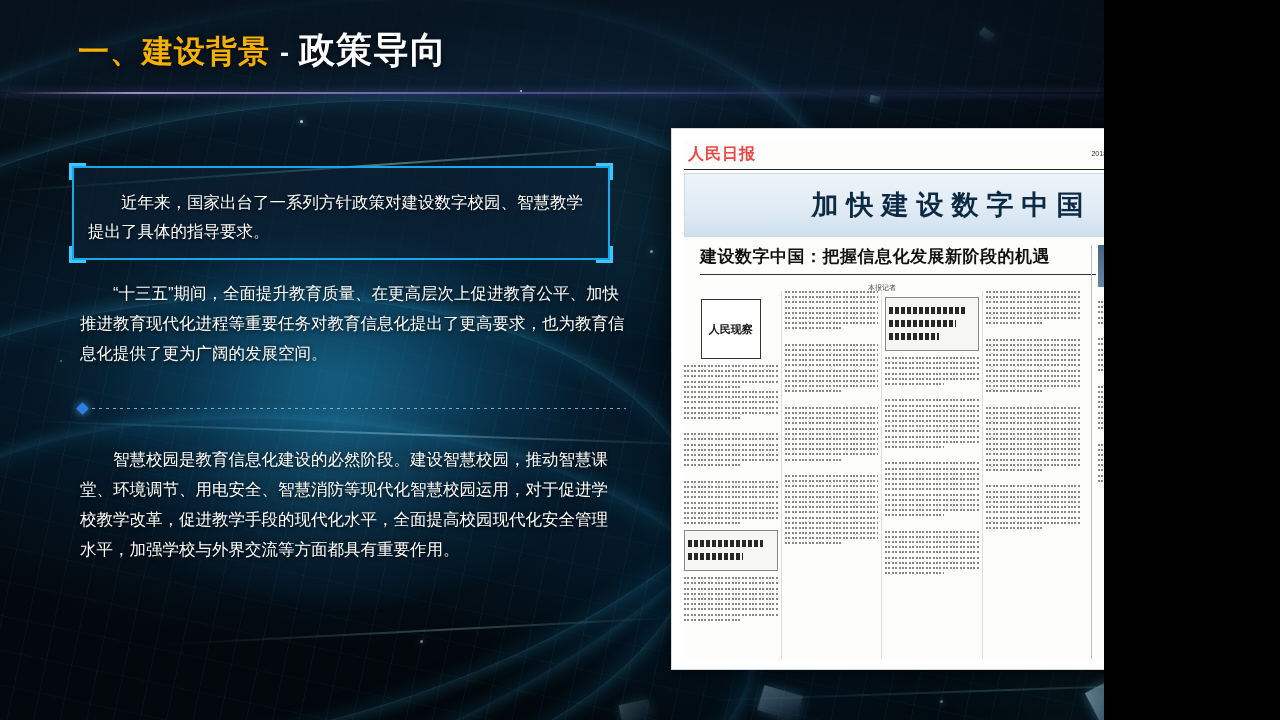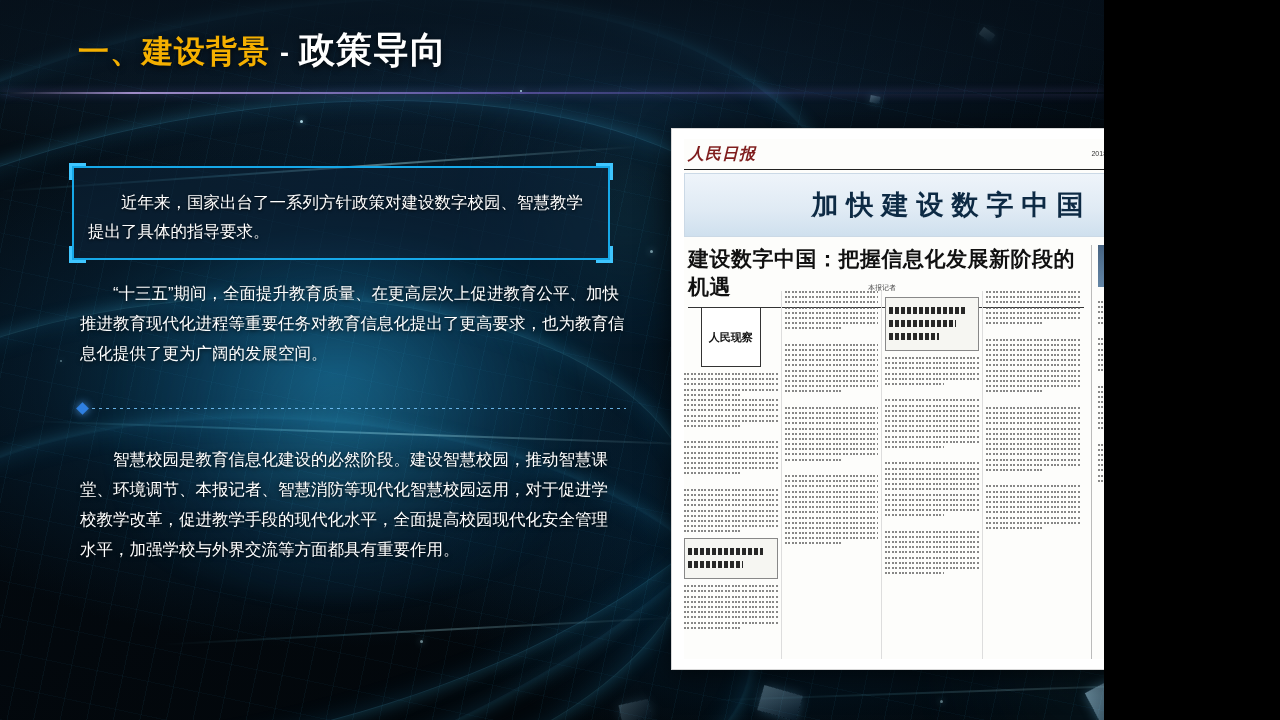--- a/index.html
+++ b/index.html
@@ -158,44 +158,43 @@
     position:absolute; inset:10px 12px 10px 12px;
     background:#fdfdfb;
   }
   .np-masthead {
     position:absolute; left:0; top:0; width:100%; height:30px;
     border-bottom: 1.5px solid #222;
     display:flex; align-items:center; justify-content:space-between;
   }
   .np-logo {
     font-family: "Liberation Serif", serif;
-    font-size:16px; font-weight:bold; color:#7f1d1d; letter-spacing:1px;
+    font-size:16px; font-weight:bold; color:#ef4444; letter-spacing:1px;
     padding-left:4px;
-    font-style:italic;
   }
   .np-meta { font-size:7px; color:#333; display:flex; align-items:center; gap:8px; padding-right:4px;}
   .np-page { font-size:15px; font-weight:bold; color:#111; }
   .np-section { font-size:14px; font-weight:bold; color:#000000; }
 
   .np-banner {
     position:absolute; left:0; top:34px; width:100%; height:64px;
     background: linear-gradient(180deg,#eef4fa 0%, #dfeaf4 60%, #cfe0ee 100%);
     display:flex; align-items:center; justify-content:center;
     border:1px solid #cbd9e6;
     box-sizing:border-box;
   }
   .np-banner-text {
     font-family:"Liberation Serif", serif;
     font-size:27px; font-weight:bold; color:#0d2a44; letter-spacing:8px;
   }
 
   .np-headline {
-    position:absolute; left:4px; top:106px; width:74%;
+    position:absolute; left:16px; top:106px; width:74%;
     font-family:"Liberation Serif", serif;
-    font-size:21px; font-weight:bold; color:#111; letter-spacing:.5px;
+    font-size:17px; font-weight:bold; color:#111; letter-spacing:.5px;
     border-bottom:1px solid #333; padding-bottom:6px;
   }
   .np-byline {
     position:absolute; left:0; top:140px; width:74%;
     font-size:7px; color:#444; text-align:center; padding-top:4px;
   }
 
   .np-cols {
     position:absolute; left:0; top:152px; width:74%; bottom:0;
     display:flex; gap:7px;
@@ -216,21 +215,21 @@
   .txtline.gap { background:none; height:8px; }
   .sub-hd {
     height:7px; margin:5px 0 6px 0;
     background: repeating-linear-gradient(90deg,#111 0px,#111 4px, rgba(255,255,255,0) 4px, rgba(255,255,255,0) 6px);
     opacity:.9; width:88%;
   }
   .mini-box {
     border:1px solid #888; margin:6px 0; padding:4px 3px; background:#f6f6f2;
   }
   .logo-block {
-    width:58px; height:58px; border:1px solid #333; margin:16px auto 6px auto;
+    width:58px; height:58px; border:1px solid #333; margin:8px auto 6px auto;
     display:flex; align-items:center; justify-content:center;
     font-family:"Liberation Serif", serif; font-size:11px; font-weight:bold;
     color:#111; line-height:12px; text-align:center;
     background:#fff;
   }
   .np-right {
     position:absolute; right:0; top:106px; width:24%; bottom:0;
     border-left:1px solid #bbb; padding-left:6px; box-sizing:border-box;
   }
   .np-right-photo {
@@ -314,21 +313,21 @@
     <div class="callout-text">近年来，国家出台了一系列方针政策对建设数字校园、智慧教学提出了具体的指导要求。</div>
   </div>
 
   <div class="para para1">“十三五”期间，全面提升教育质量、在更高层次上促进教育公平、加快推进教育现代化进程等重要任务对教育信息化提出了更高要求，也为教育信息化提供了更为广阔的发展空间。</div>
 
   <div class="divider">
     <span class="diamond"></span>
     <span class="line"></span>
   </div>
 
-  <div class="para para2">智慧校园是教育信息化建设的必然阶段。建设智慧校园，推动智慧课堂、环境调节、本报记者、智慧消防等现代化智慧校园运用，对于促进学校教学改革，促进教学手段的现代化水平，全面提高校园现代化安全管理水平，加强学校与外界交流等方面都具有重要作用。</div>
+  <div class="para para2">智慧校园是教育信息化建设的必然阶段。建设智慧校园，推动智慧课堂、环境调节、用电安全、智慧消防等现代化智慧校园运用，对于促进学校教学改革，促进教学手段的现代化水平，全面提高校园现代化安全管理水平，加强学校与外界交流等方面都具有重要作用。</div>
 
   <div class="paper-frame">
     <div class="paper-inner">
 
       <div class="np-masthead">
         <span class="np-logo">人民日报</span>
         <span class="np-meta">
           <span>2018年4月19日 星期四</span>
           <span class="np-page">5</span>
           <span class="np-section">观察</span>

